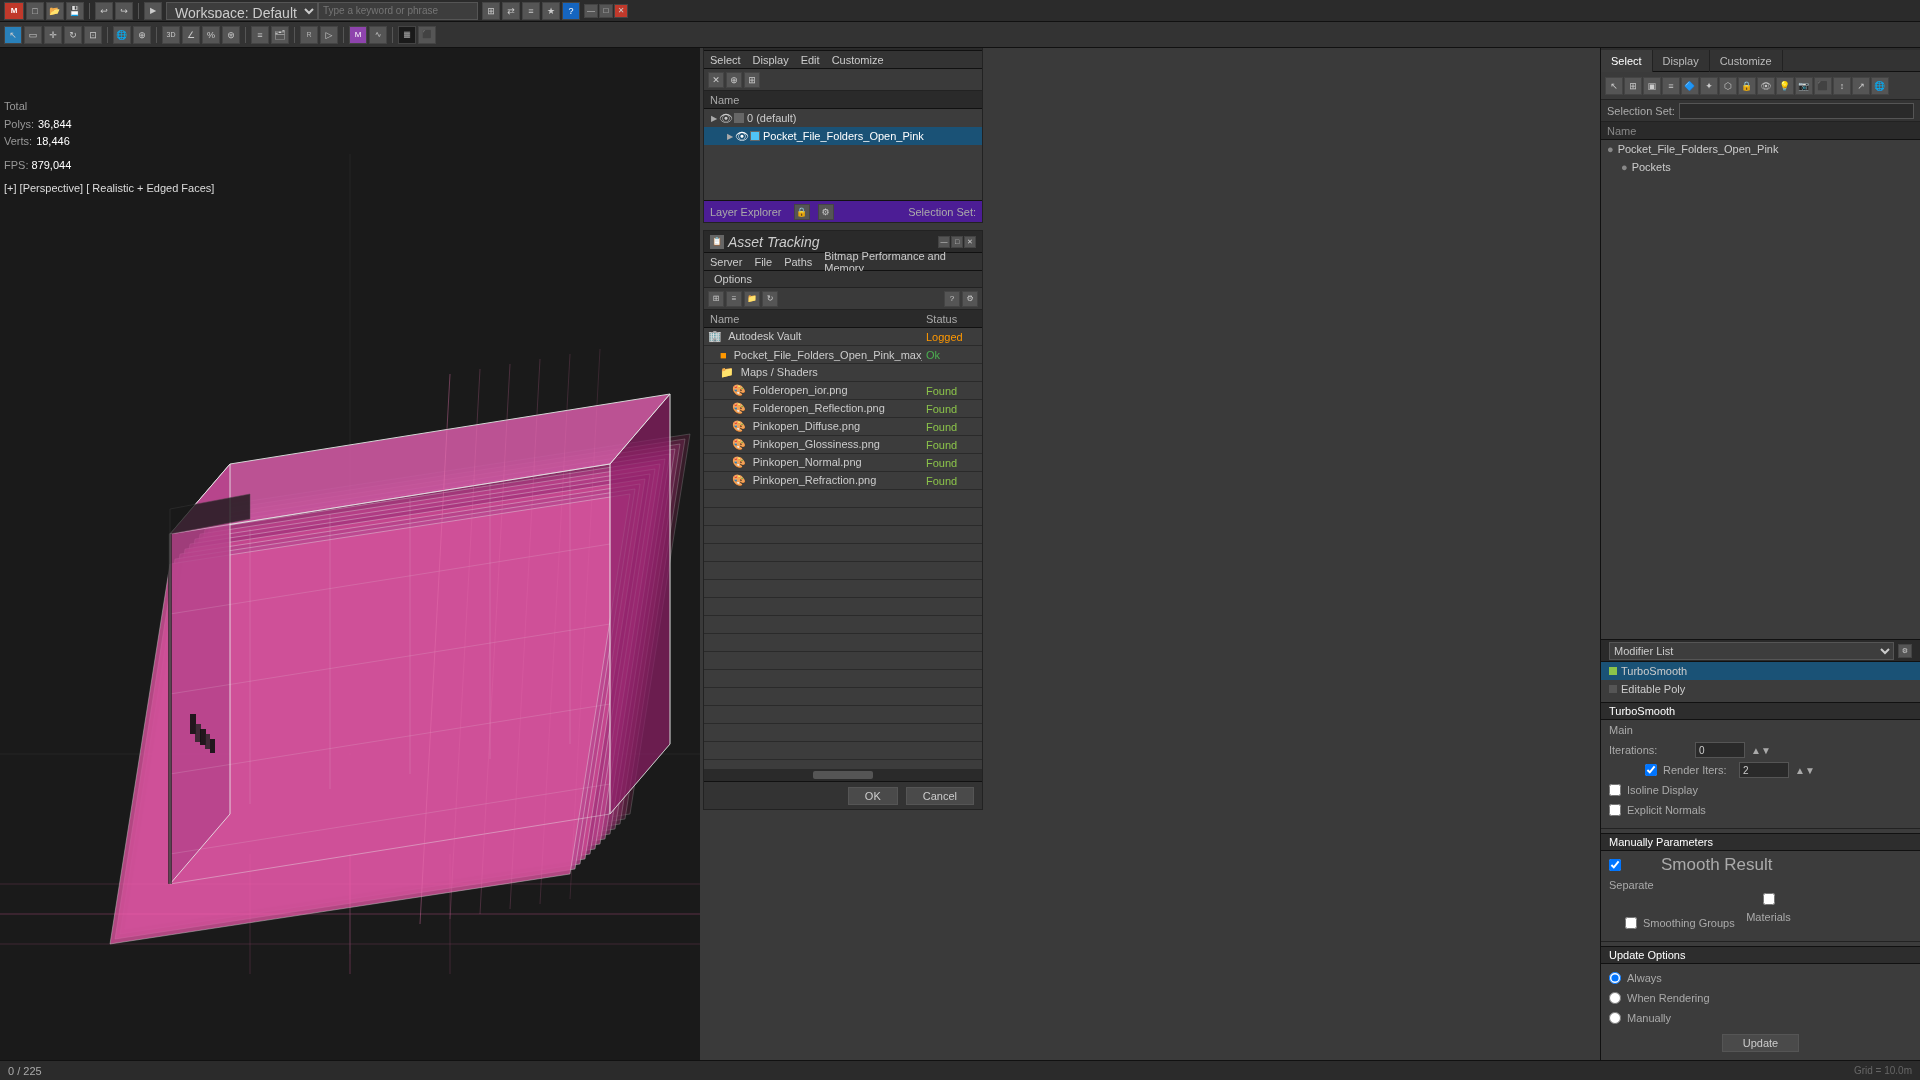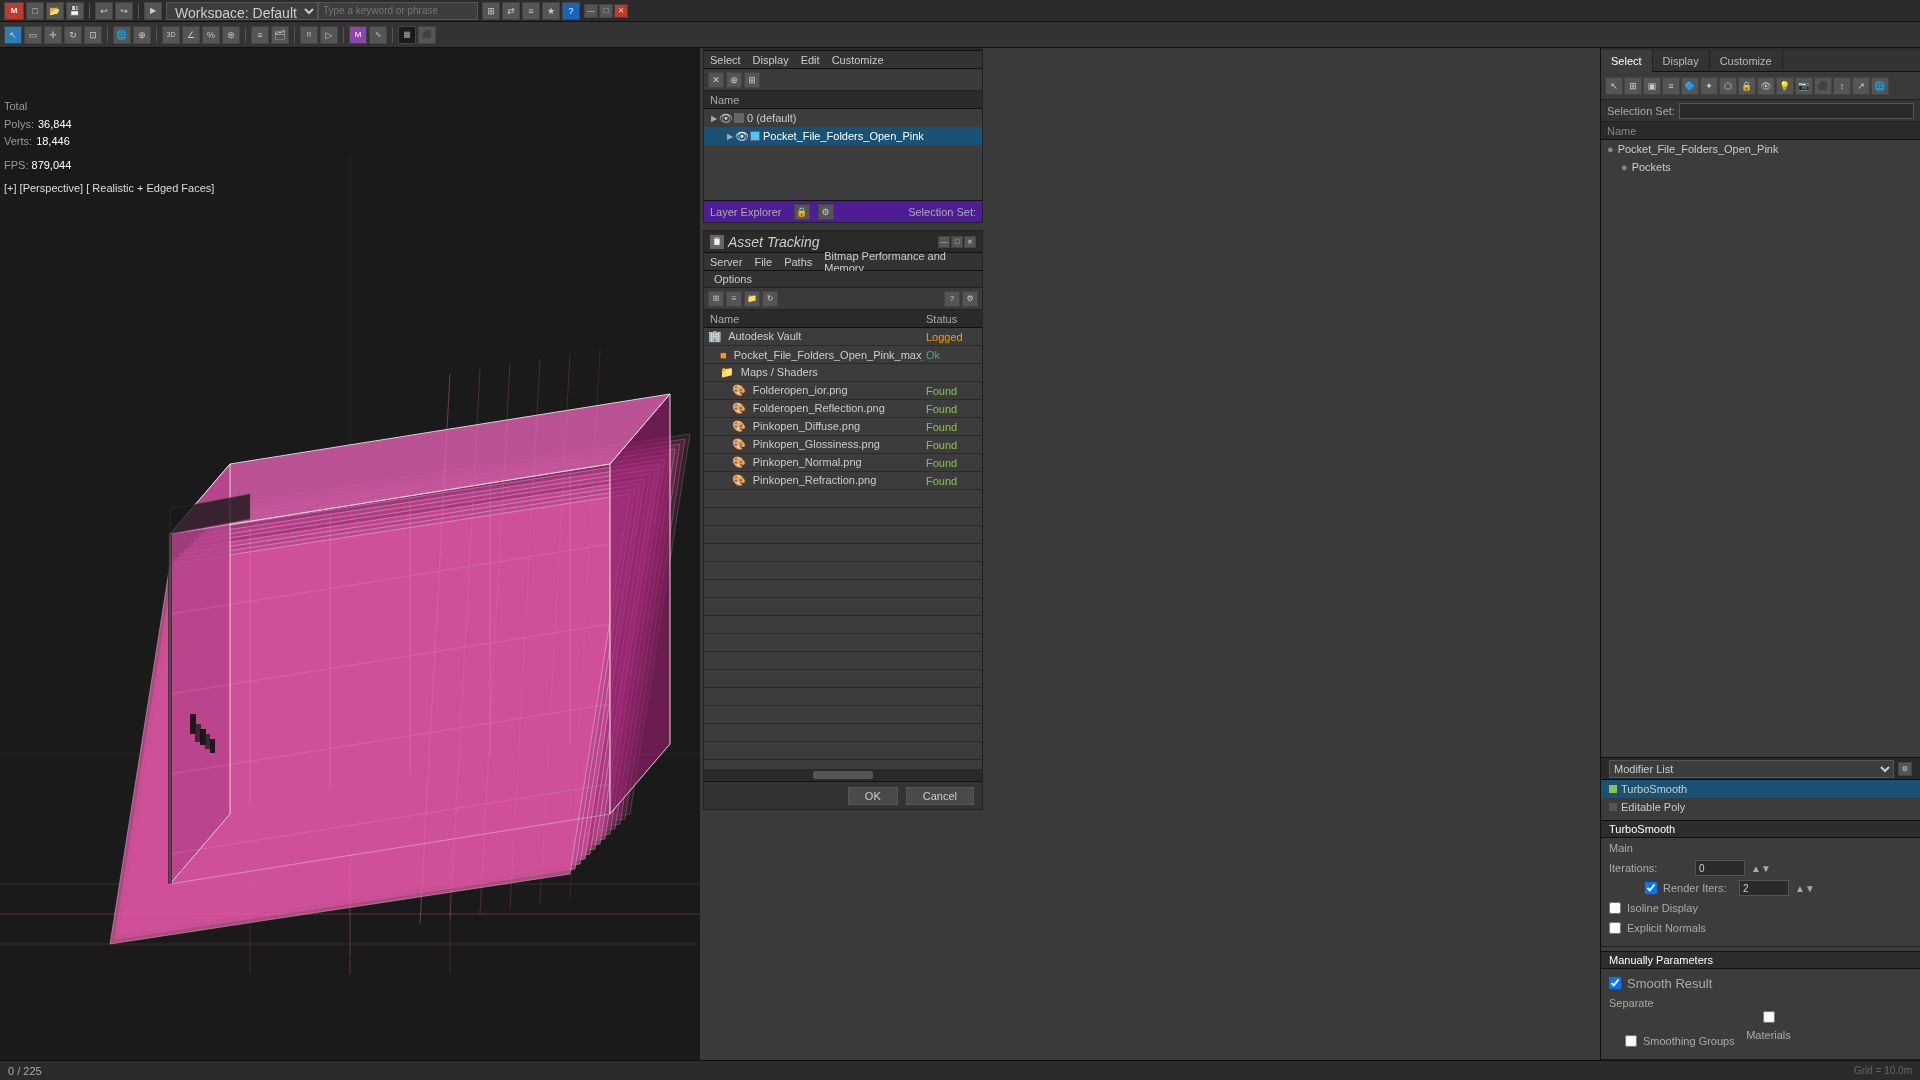--- a/index.html
+++ b/index.html
@@ -802,32 +802,54 @@
     </div>
   </div>
 
   <div style="border-bottom:1px solid #222; padding:4px 0;">
     <div style="padding:2px 8px; background:#2d2d2d; border-bottom:1px solid #111; border-top:1px solid #111;">
       <span style="font-size:11px; color:#fff;">Manually Parameters</span>
     </div>
     <div style="padding:4px 8px;">
       <div style="display:flex; align-items:center; height:20px; gap:6px;">
         <input type="checkbox" style="width: 12px; height: 12px; cursor: pointer;" checked="">
-        <span style="color:#aaa; font-size:13px;">Smooth Result</span>
+        <span style="color:#aaa; font-size:17px;margin-left:34px;">Smooth Result</span>
       </div>
       <div style="font-size:11px; color:#aaa; margin:4px 0 2px;">Separate</div>
       <div style="display:flex; align-items:center; height:20px; gap:6px; padding-left:16px;flex-direction:column;">
         <input type="checkbox" style="width: 12px; height: 12px; cursor: pointer;">
         <span style="color:#aaa; font-size:11px;">Materials</span>
       </div>
       <div style="display:flex; align-items:center; height:20px; gap:6px; padding-left:16px;">
         <input type="checkbox" style="width: 12px; height: 12px; cursor: pointer;">
         <span style="color:#aaa; font-size:11px;">Smoothing Groups</span>
       </div>
     </div>
   </div>
 
+  <div style="padding:4px 0;">
+    <div style="padding:2px 8px; background:#2d2d2d; border-bottom:1px solid #111; border-top:1px solid #111;">
+      <span style="font-size:11px; color:#fff;">Update Options</span>
+    </div>
+    <div style="padding:4px 8px;">
+      <div style="display:flex; align-items:center; height:20px; gap:6px;">
+        <input type="radio" name="update" style="width: 12px; height: 12px; cursor: pointer;" checked="">
+        <span style="color:#aaa; font-size:11px;">Always</span>
+      </div>
+      <div style="display:flex; align-items:center; height:20px; gap:6px;">
+        <input type="radio" name="update" style="width: 12px; height: 12px; cursor: pointer;">
+        <span style="color:#aaa; font-size:11px;">When Rendering</span>
+      </div>
+      <div style="display:flex; align-items:center; height:20px; gap:6px;">
+        <input type="radio" name="update" style="width: 12px; height: 12px; cursor: pointer;">
+        <span style="color:#aaa; font-size:11px;">Manually</span>
+      </div>
+      <div style="margin-top:6px; text-align:center;">
+        <button style="background:#4a4a4a;border:1px solid #555;color:#ccc;font-size:11px;padding:2px 20px;cursor:pointer;">Update</button>
+      </div>
+    </div>
+  </div>
 </div>
 
 <div id="bottom-status">
   <span>0 / 225</span>
   <span style="margin-left:auto; color:#666; font-size:10px;">Grid = 10.0m</span>
 </div>
 
 </body></html>

